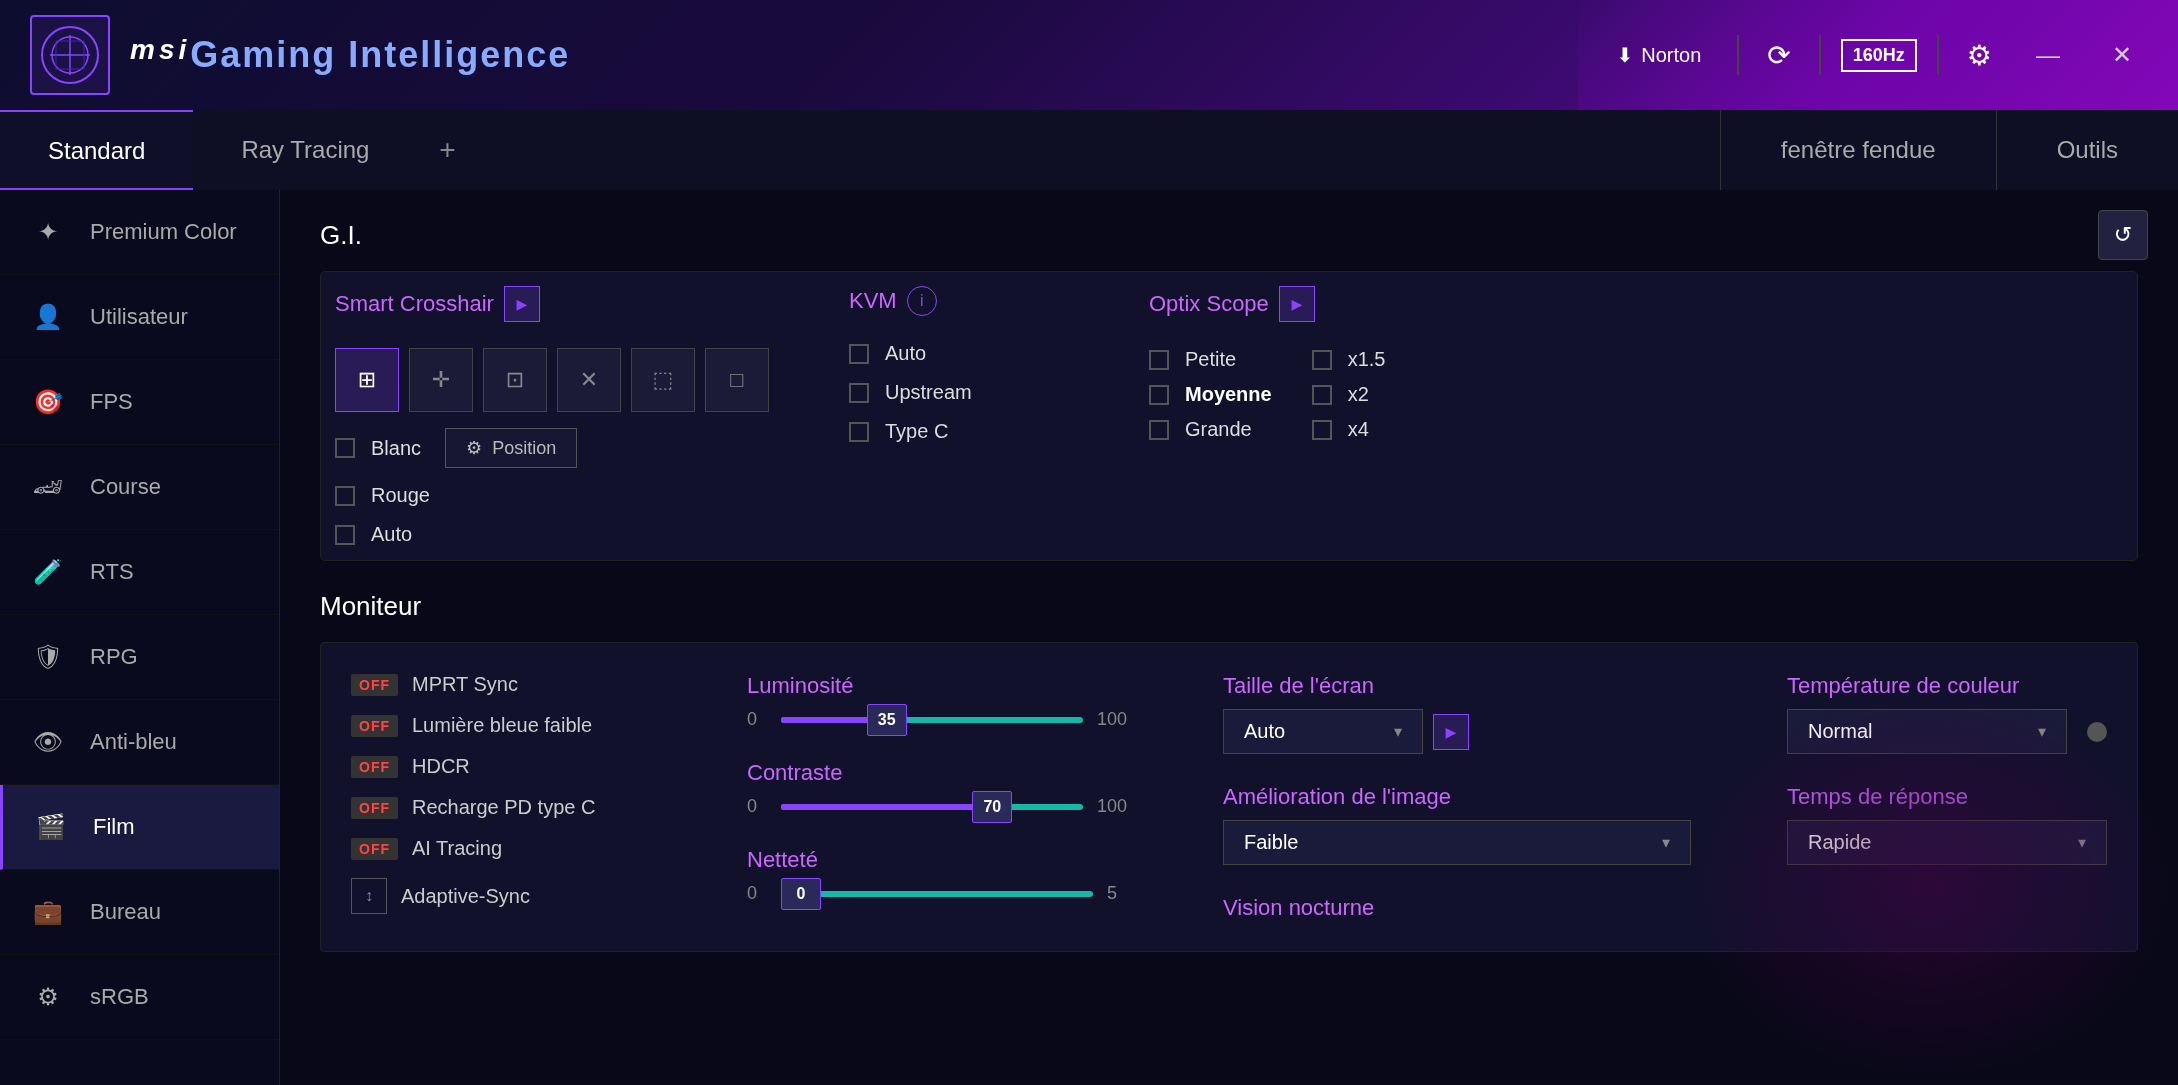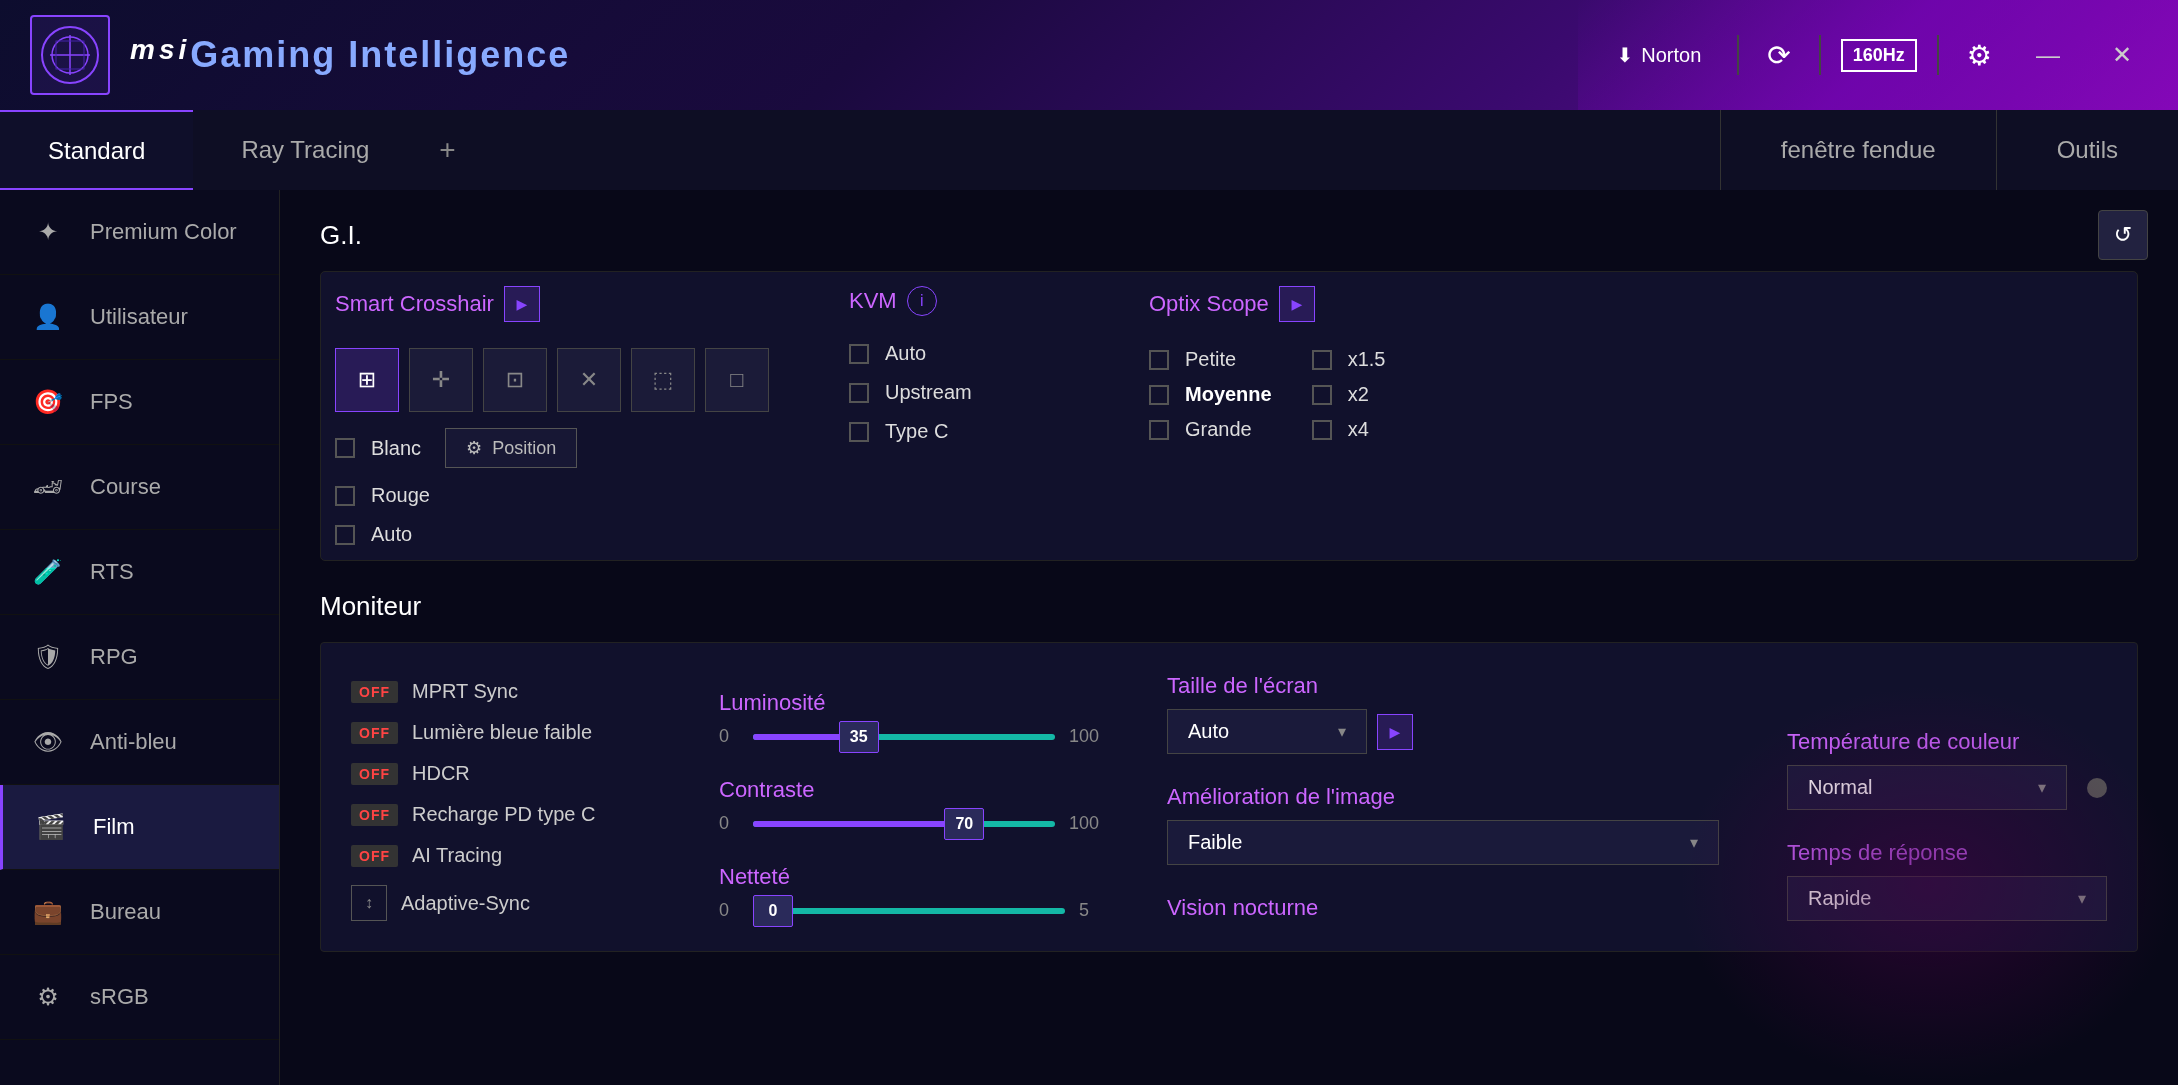--- a/index.html
+++ b/index.html
@@ -351,22 +351,21 @@
     
     .monitor-box {
       background: rgba(20,20,50,0.8);
       border: 1px solid #222;
       border-radius: 4px;
       padding: 30px;
     }
 
     .monitor-layout {
       display: flex;
-      gap: 68px;
-      align-items: flex-end;
+      gap: 96px;
     }
 
     .monitor-left {
       display: flex;
       flex-direction: column;
       gap: 18px;
       min-width: 300px;
     }
 
     .toggle-row {

